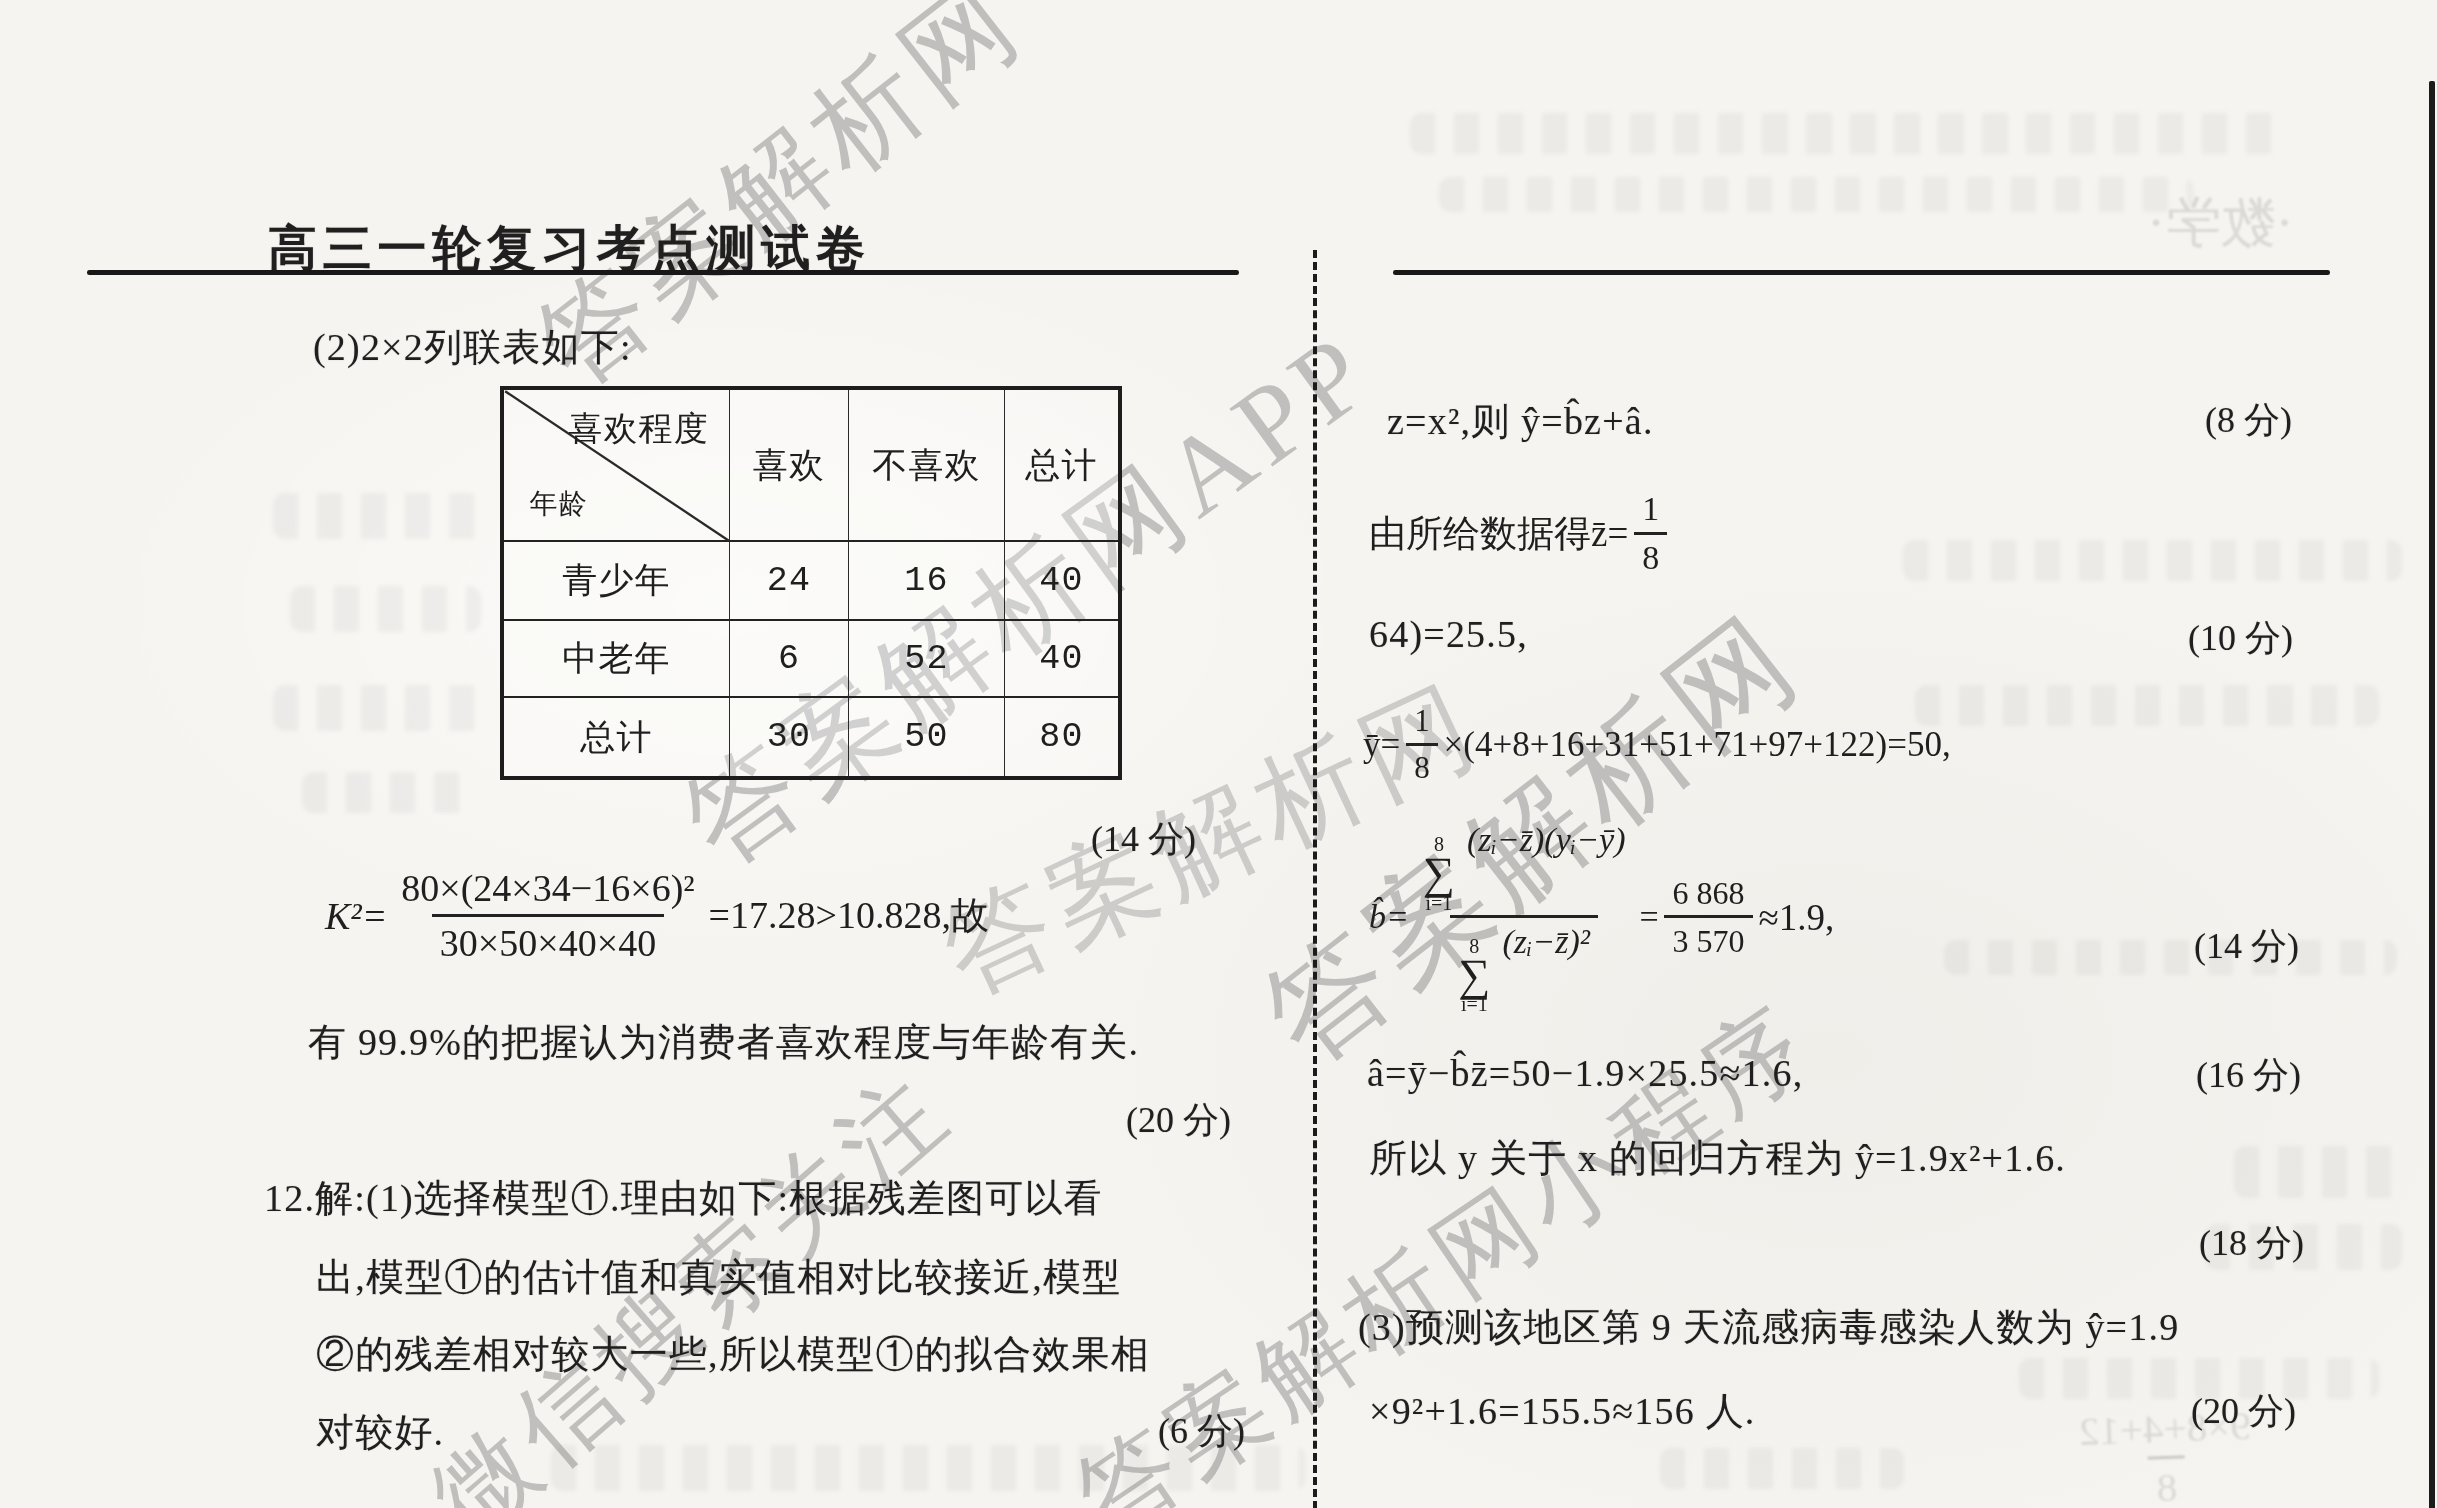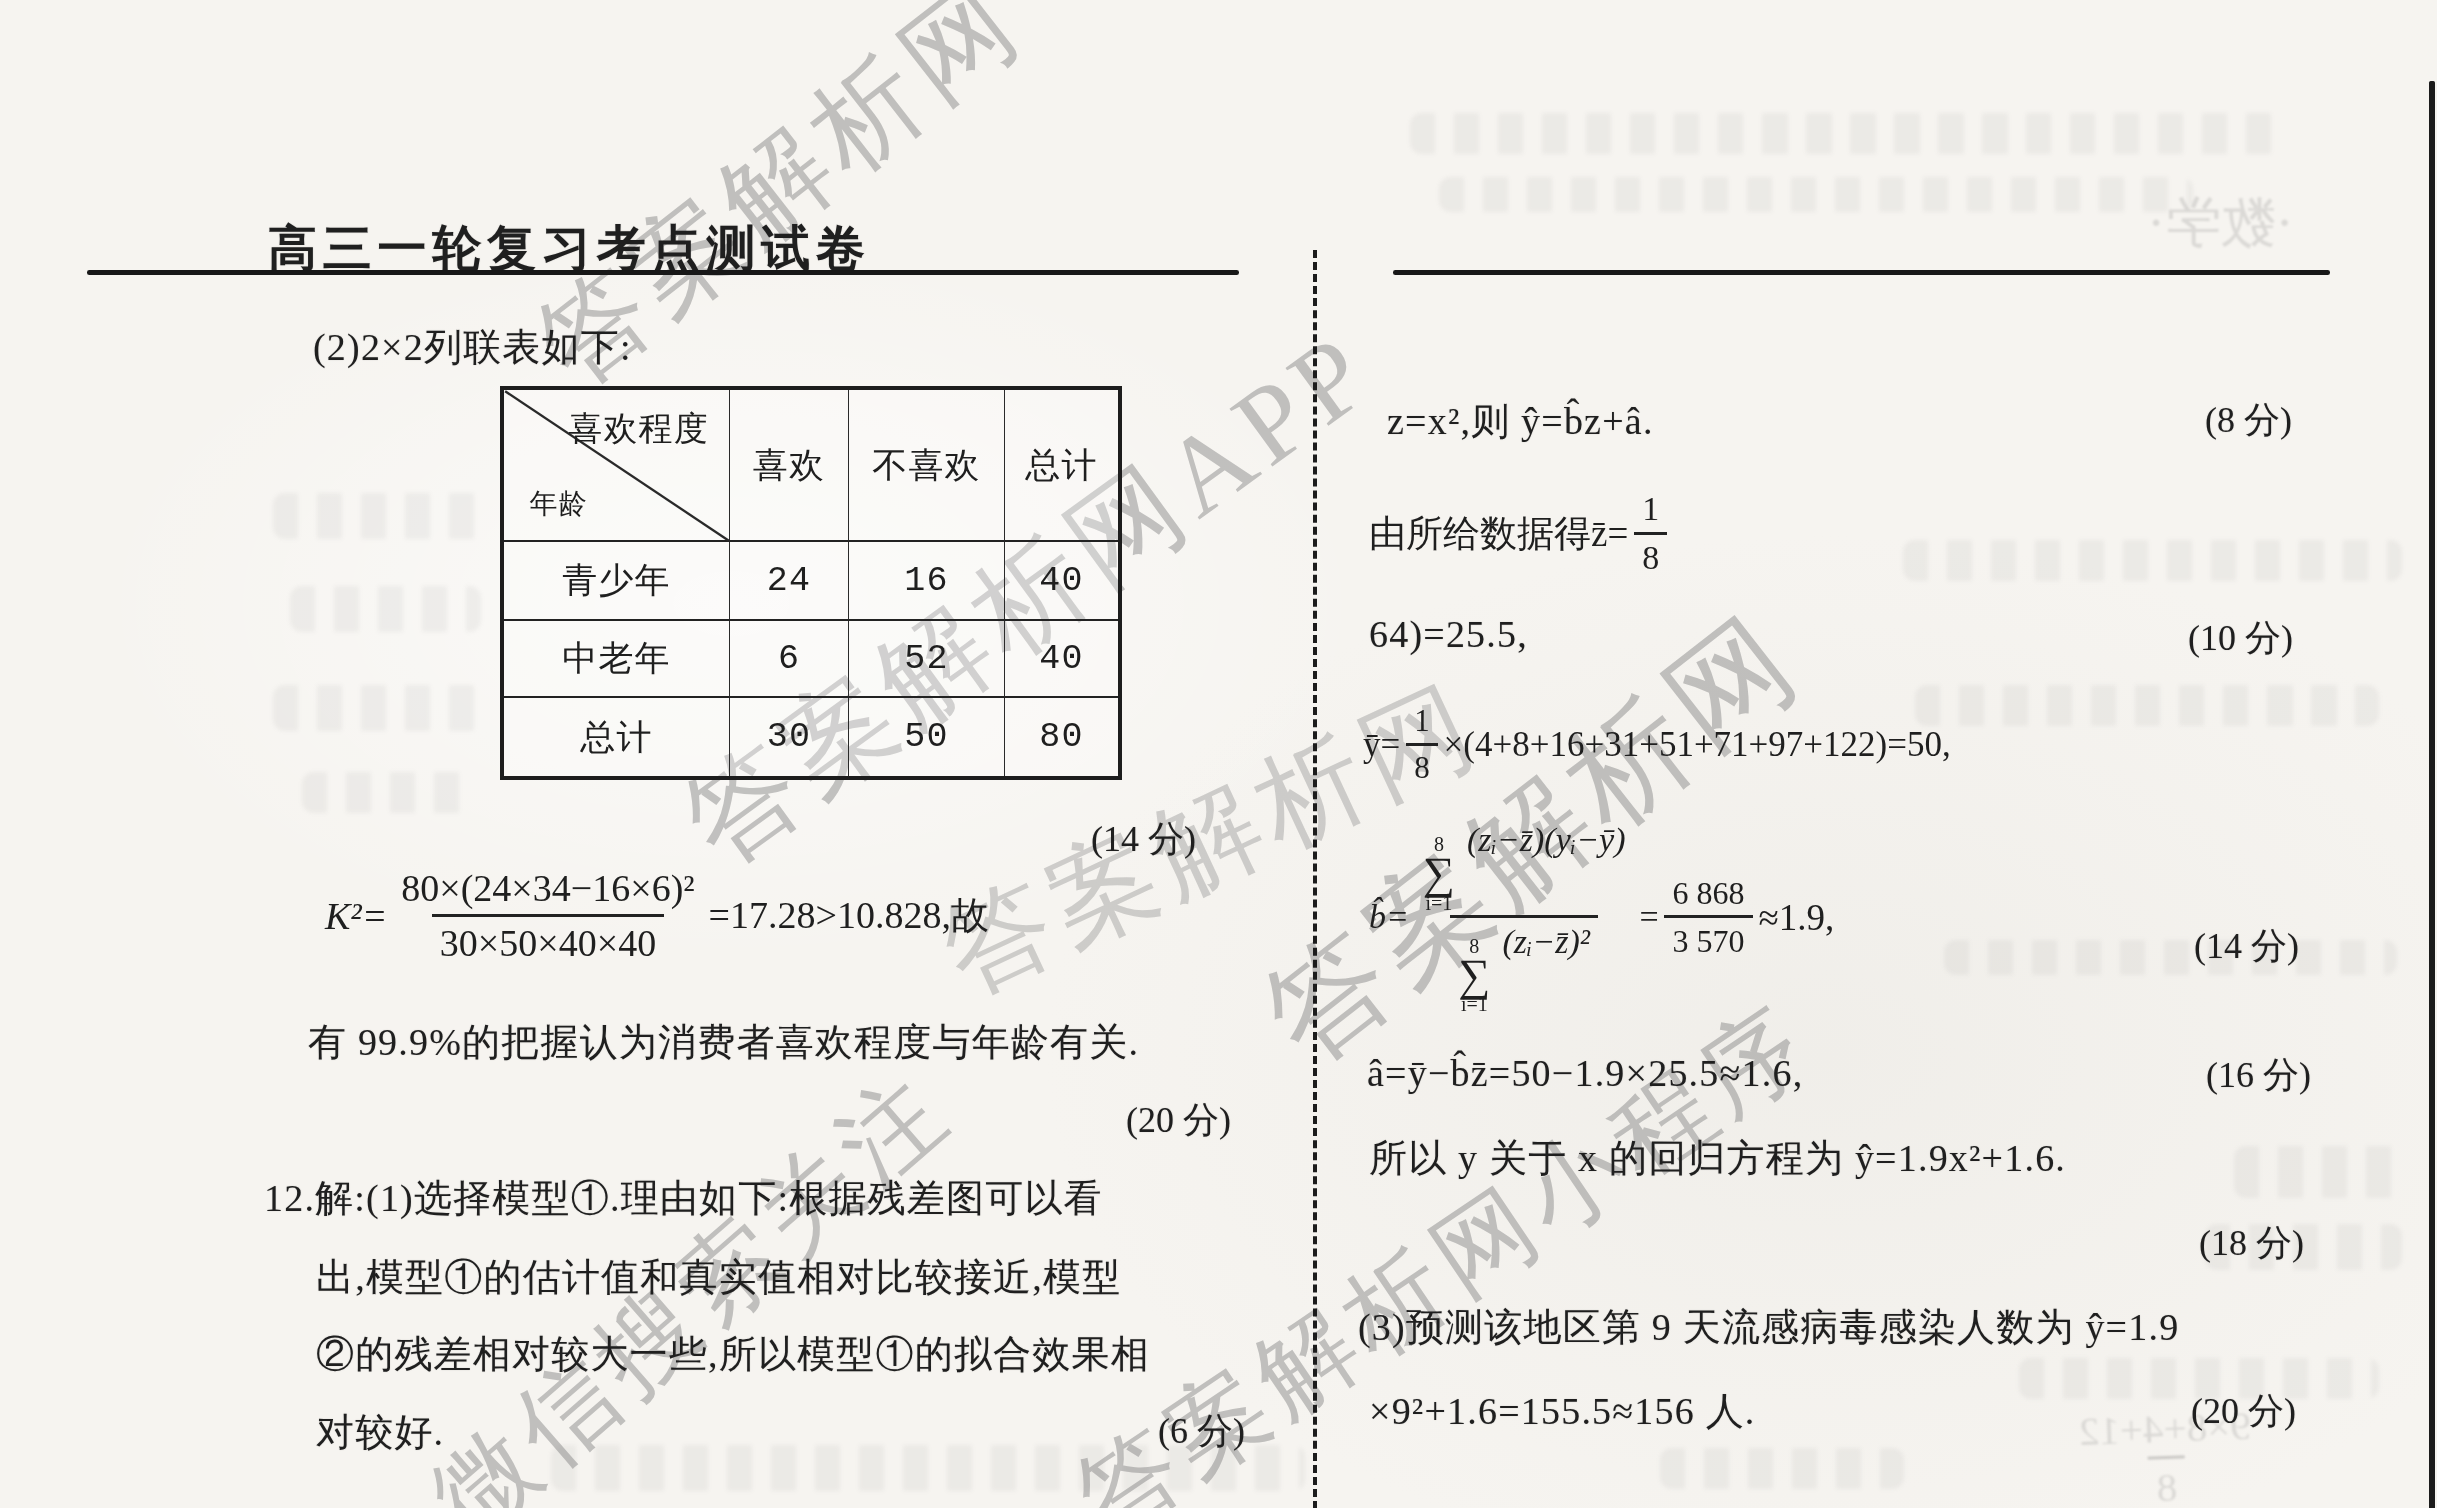--- a/index.html
+++ b/index.html
@@ -193,21 +193,21 @@
     <span>=</span>
     <span class="frac" style="font-size:32px;">
       <span class="num">6 868</span>
       <span class="den">3 570</span>
     </span>
     <span style="font-size:37px;">≈1.9,</span>
   </div>
   <div class="txt score" style="left:2194px;top:922px;">(14 分)</div>
 
   <div class="txt cn" style="left:1367px;top:1051px;">â=ȳ−b̂z̄=50−1.9×25.5≈1.6,</div>
-  <div class="txt score" style="left:2196px;top:1051px;margin-left:10px;">(16 分)</div>
+  <div class="txt score" style="left:2196px;top:1051px;">(16 分)</div>
 
   <div class="txt cn" style="left:1369px;top:1133px;">所以 y 关于 x 的回归方程为 ŷ=1.9x²+1.6.</div>
   <div class="txt score" style="left:2199px;top:1219px;">(18 分)</div>
 
   <div class="txt cn" style="left:1358px;top:1302px;">(3)预测该地区第 9 天流感病毒感染人数为 ŷ=1.9</div>
   <div class="txt cn" style="left:1369px;top:1386px;">×9²+1.6=155.5≈156 人.</div>
   <div class="txt score" style="left:2191px;top:1387px;">(20 分)</div>
 
 </div>
 

